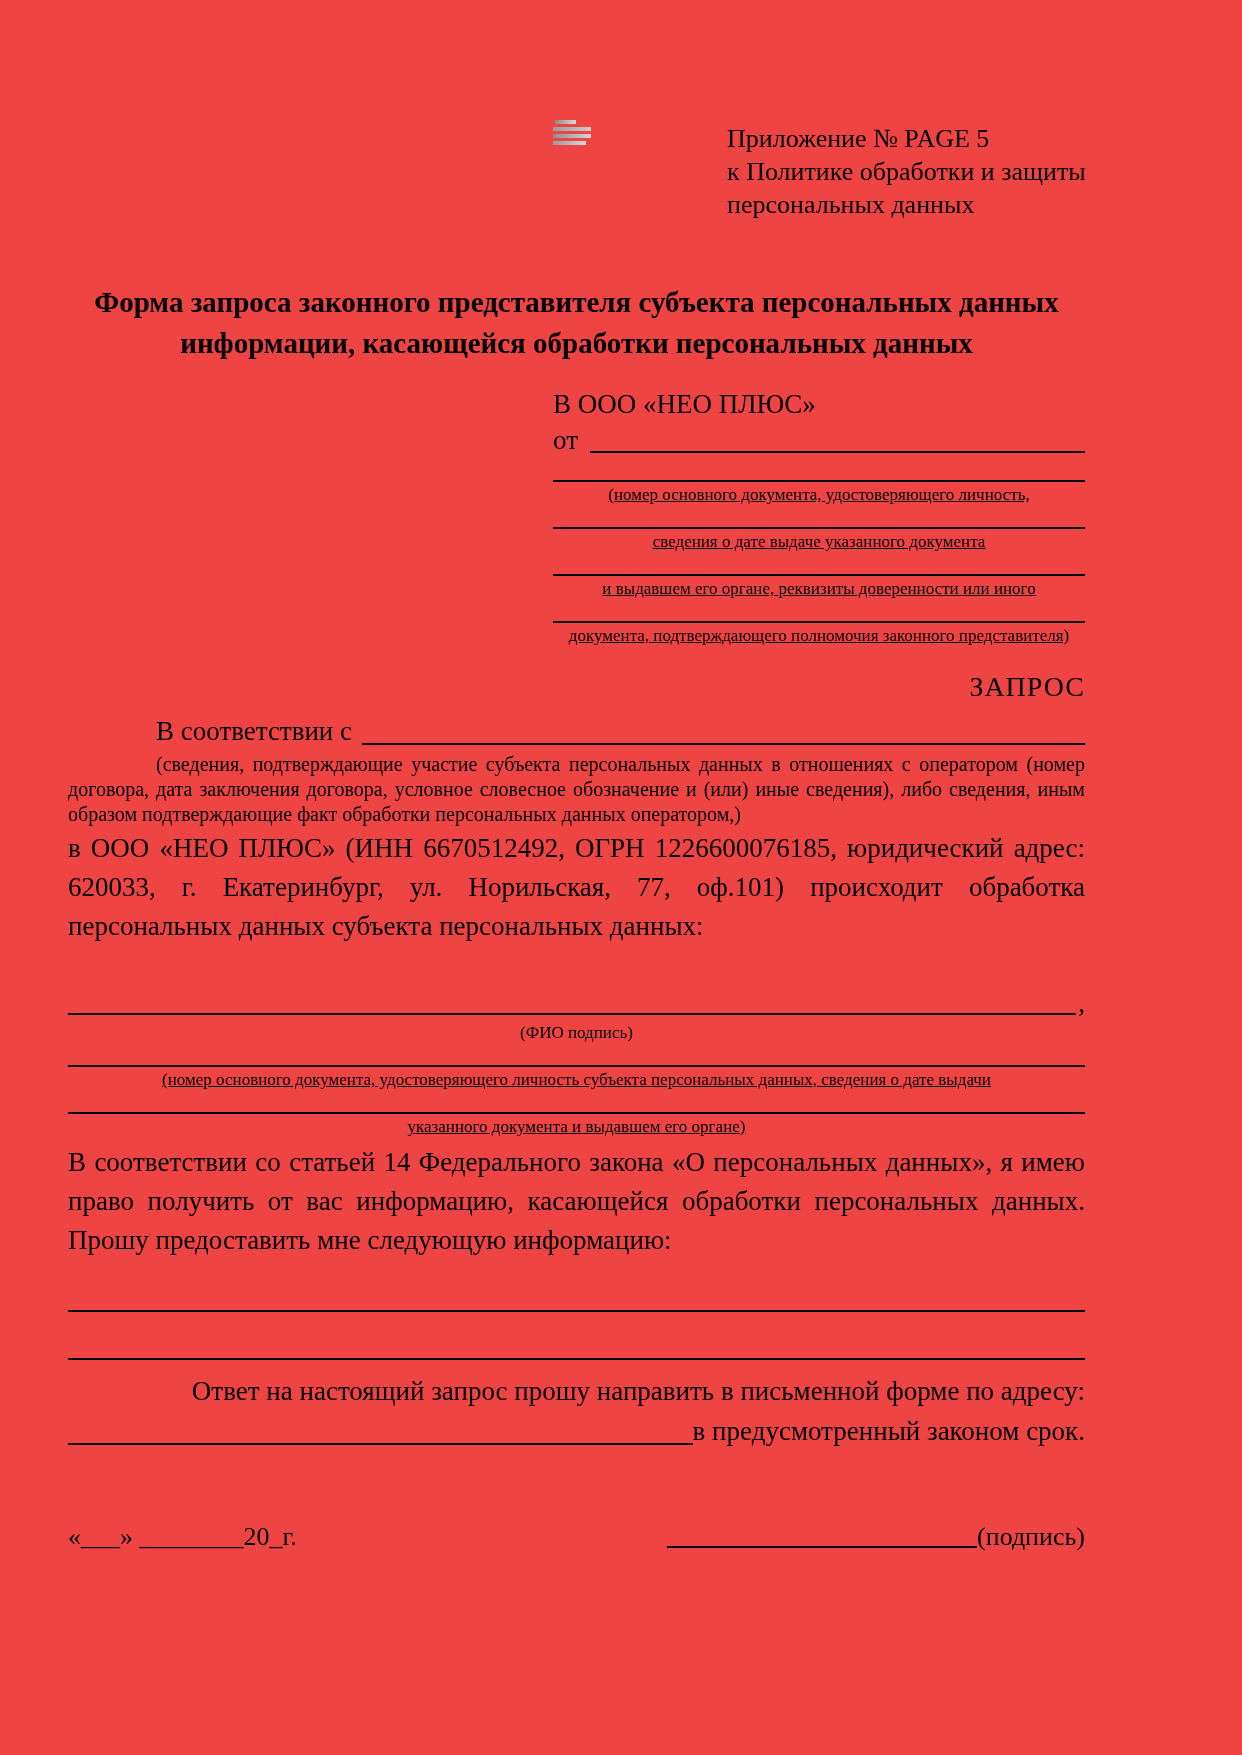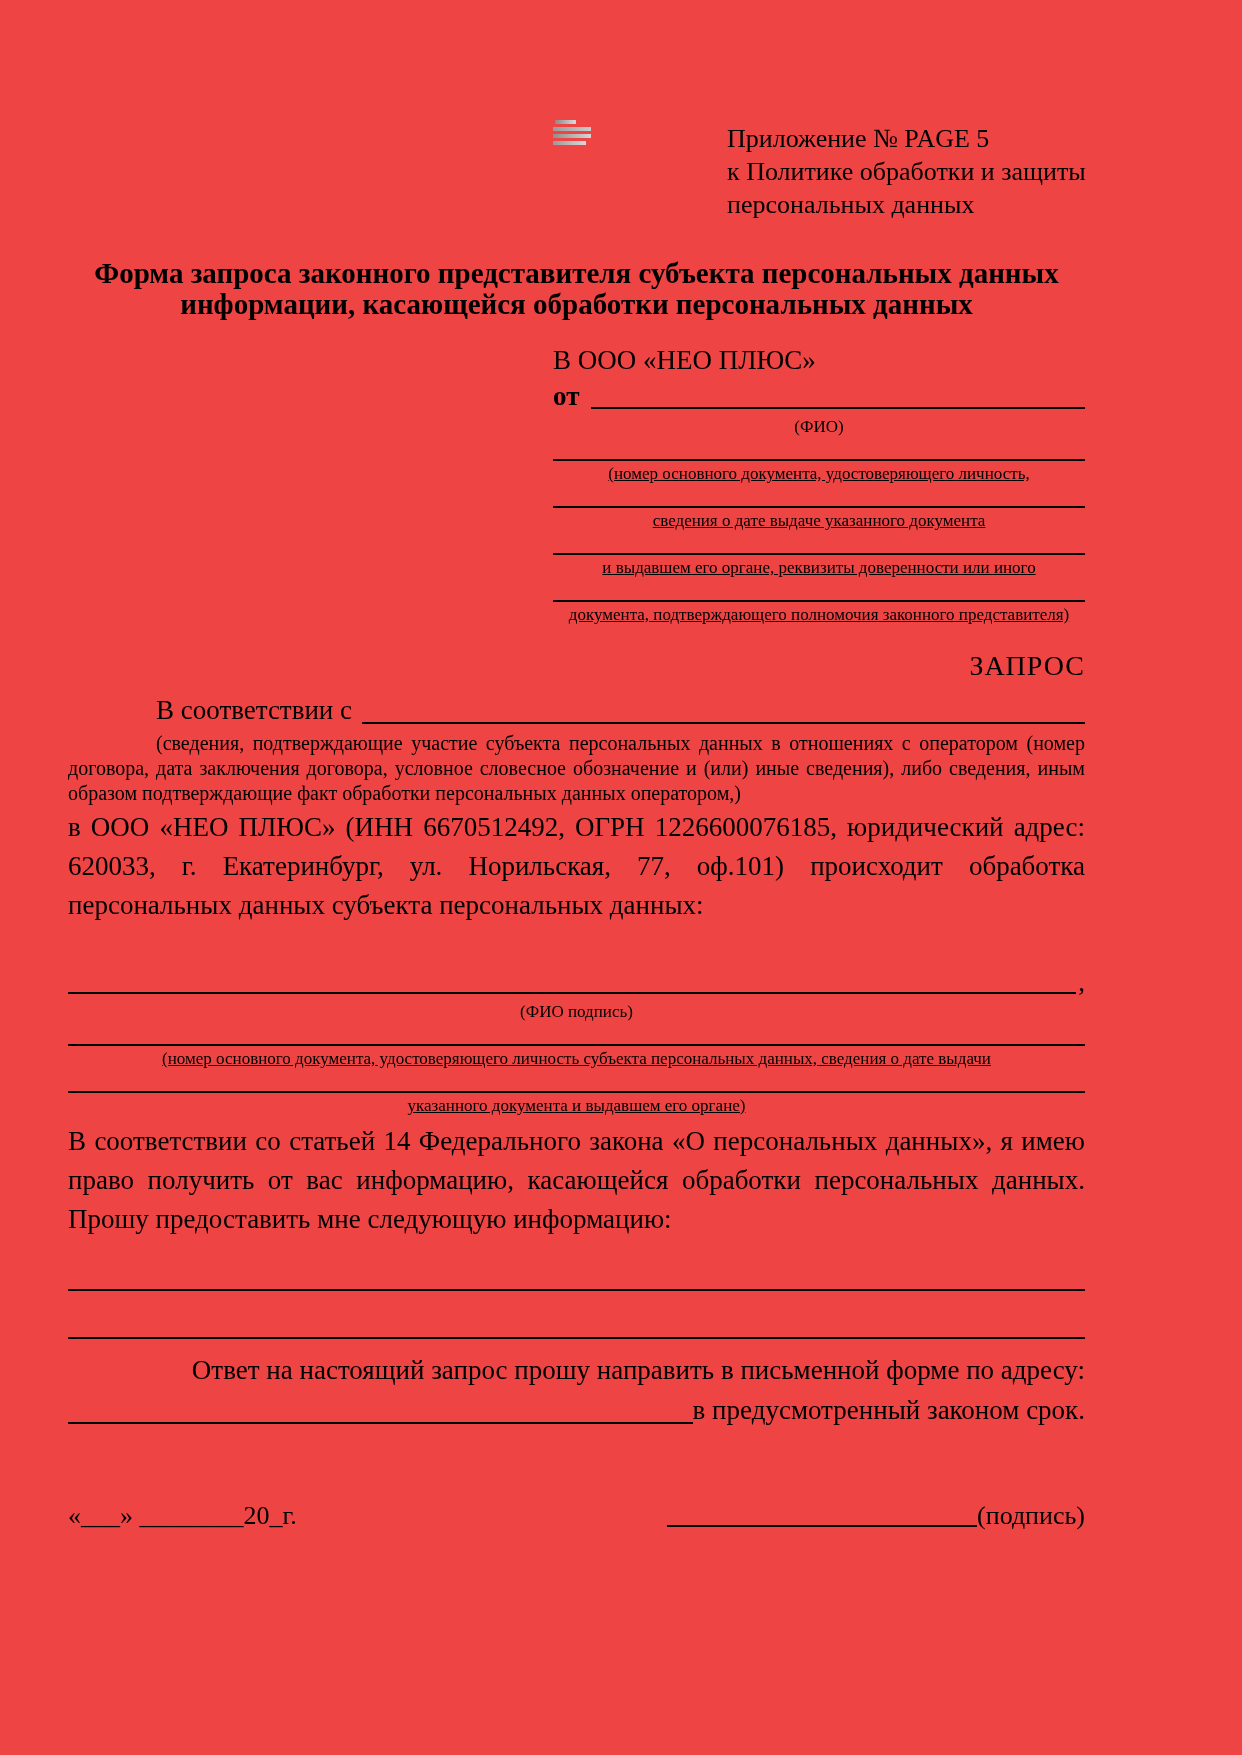--- a/index.html
+++ b/index.html
@@ -16,26 +16,26 @@
   .doc-icon {
     position:absolute; left:485px; top:0; width:38px; height:30px;
     background:
       linear-gradient(to right,#8a8a8a,#dcdcdc) no-repeat 2px 2px / 55% 4px,
       linear-gradient(to right,#9a9a9a,#cccccc) no-repeat 0 9px / 100% 4px,
       linear-gradient(to right,#8f8f8f,#d6d6d6) no-repeat 0 16px / 100% 4px,
       linear-gradient(to right,#9a9a9a,#dadada) no-repeat 0 23px / 88% 4px;
   }
   .appendix { position:absolute; left:659px; top:4px; font-size:26px; line-height:33px; white-space:nowrap; }
 
-  .title { margin-top:0; text-align:center; font-weight:700; font-size:29px; line-height:31px; }
+  .title { margin-top:24px; text-align:center; font-weight:700; font-size:29px; line-height:41px; }
 
   
   .addressee { margin-left:485px; margin-top:22px; font-size:27px; }
   .addr-to { line-height:36px; }
-  .from-row { display:flex; line-height:36px;font-weight:bold; }
+  .from-row { display:flex; line-height:36px; }
   .from-row .lbl { padding-right:12px; }
   .fill { flex:1 1 auto; border-bottom:2px solid #000; margin-bottom:5px; }
   .cap { font-size:17px; line-height:21px; padding-top:2px; display:flex; justify-content:center; white-space:nowrap; }
   .field { margin-top:22px;text-decoration:underline; }
   .u-line { height:0; border-bottom:2px solid #000; }
 
   .req-heading { margin-top:22px; text-align:right; font-size:28px; line-height:38px; letter-spacing:1px; }
 
   .intro-row { display:flex; margin-top:6px; font-size:27px; line-height:38px; }
   .intro-row .lbl { padding-left:88px; padding-right:10px; white-space:nowrap; }
@@ -79,23 +79,20 @@
     <div>Форма запроса законного представителя субъекта персональных данных</div>
     <div>информации, касающейся обработки персональных данных</div>
   </div>
 
   <div class="addressee">
     <div class="addr-to">В ООО «НЕО ПЛЮС»</div>
     <div class="from-row">
       <span class="lbl">от</span>
       <div class="fill"></div>
     </div>
-    <div class="cap">
-        <span>(ФИО)</span>
-      </div>
 
     <div class="field">
       <div class="u-line"></div>
       <div class="cap">
           <span>(номер основного документа, удостоверяющего личность,</span>
         </div>
     </div>
     <div class="field">
       <div class="u-line"></div>
       <div class="cap">

